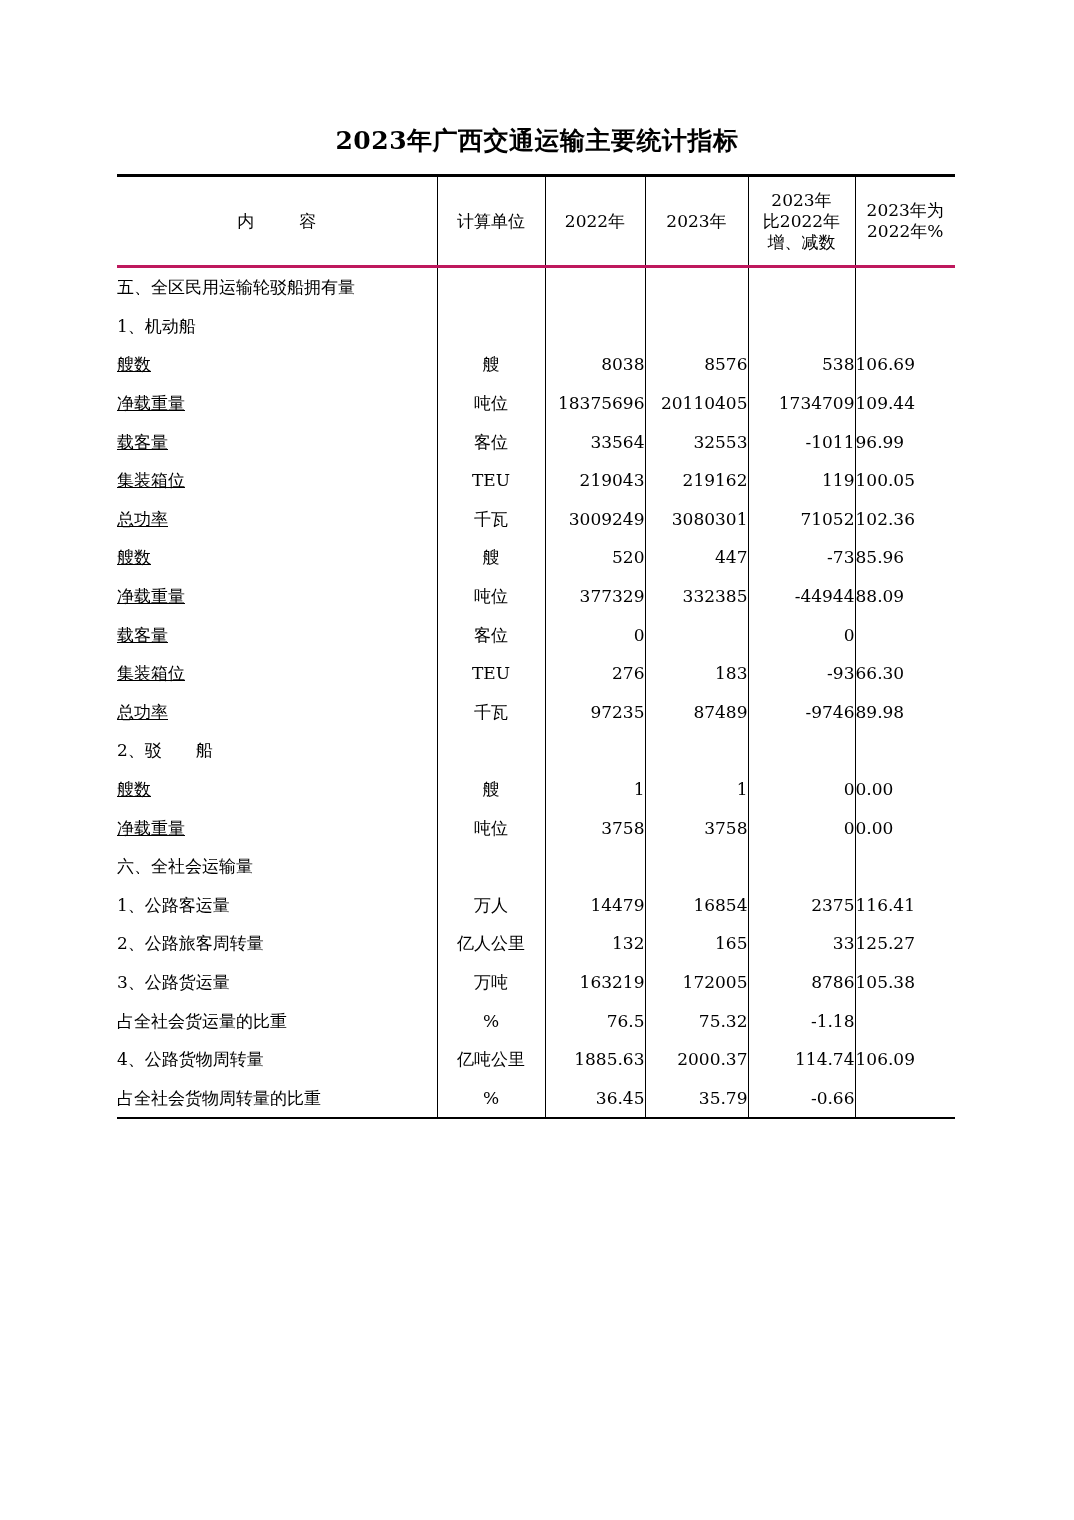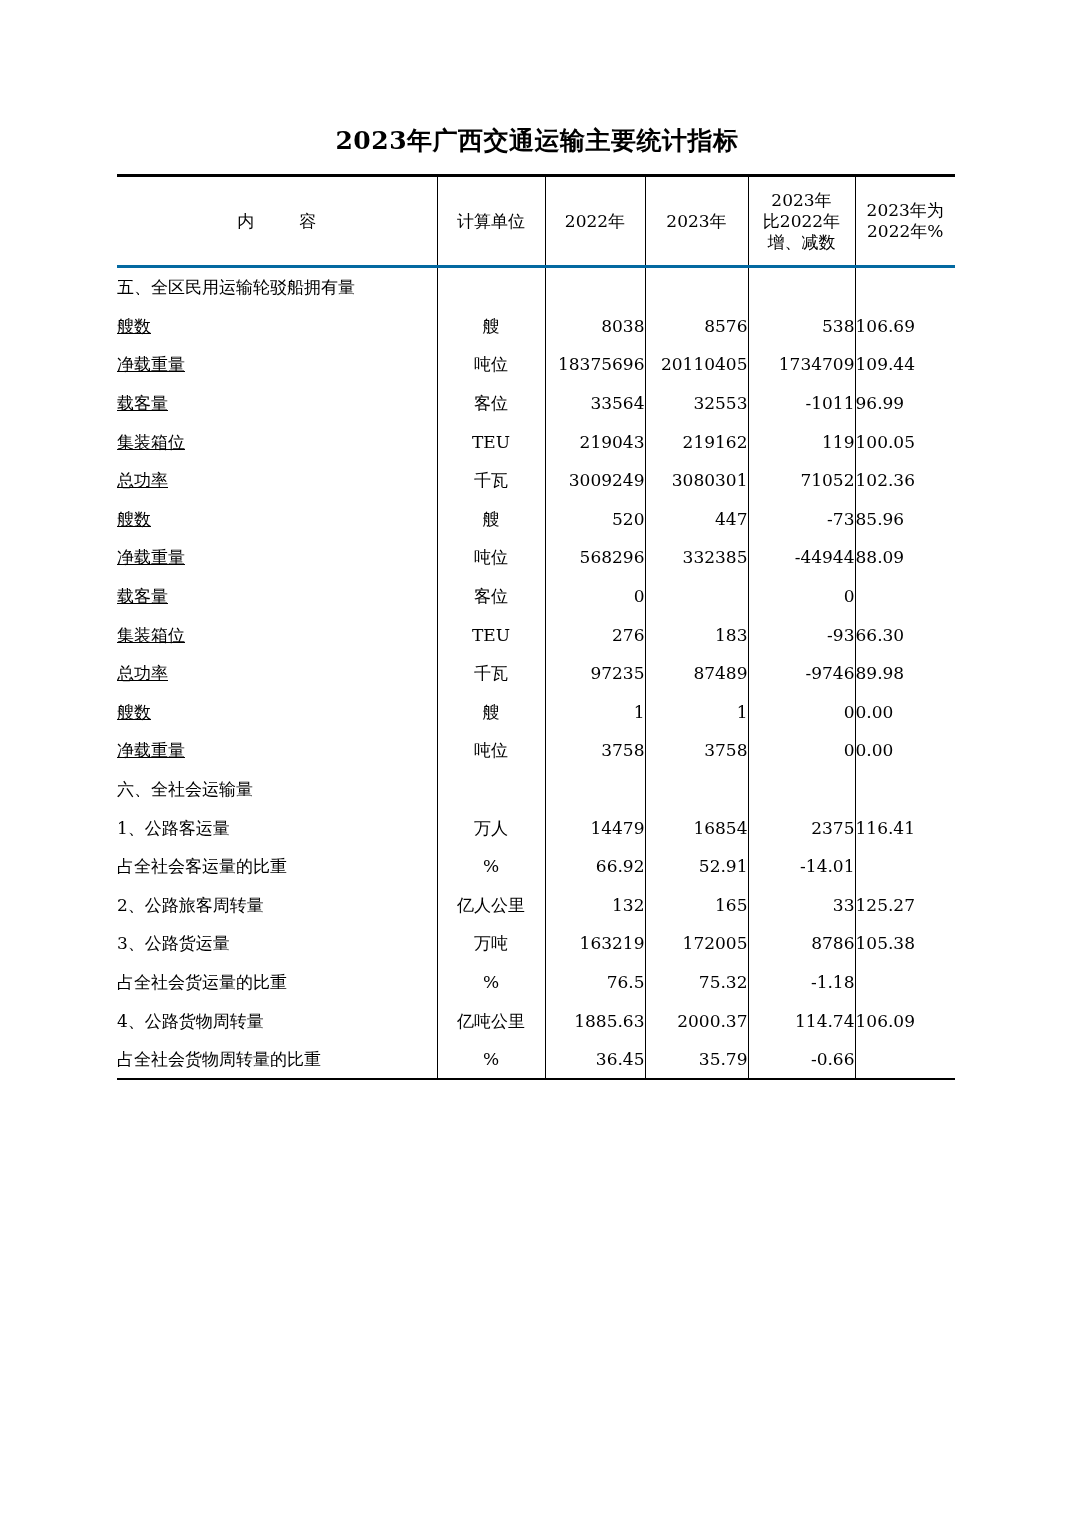--- a/index.html
+++ b/index.html
@@ -58,21 +58,21 @@
   
   col.c-content { width: 320px; }
   col.c-unit    { width: 108px; }
   col.c-y22     { width: 100px; }
   col.c-y23     { width: 103px; }
   col.c-diff    { width: 107px; }
   col.c-pct     { width: 100px; }
 
   
   .rule-top td    { border-top: 3.5px solid #000; }
-  .rule-mid td    { border-top: 3px solid #0369a1; }
+  .rule-mid td    { border-top: 3px solid #be185d; }
   .rule-bot td    { border-top: 2.5px solid #000; }
 
   
   .vsep-l { border-left: 1.6px solid #000; }
 
   
   tr.hdr td {
     height: 88px;
     text-align: center;
     font-size: 17px;
@@ -174,20 +174,28 @@
           </tr>
           <tr class="r rule-mid">
             <td class="cell-content lvl1">五、全区民用运输轮驳船拥有量</td>
             <td class="cell-unit vsep-l"></td>
             <td class="cell-num vsep-l"></td>
             <td class="cell-num vsep-l"></td>
             <td class="cell-num vsep-l"></td>
             <td class="cell-pct vsep-l"></td>
           </tr>
           <tr class="r">
+            <td class="cell-content lvl2">1、机动船</td>
+            <td class="cell-unit vsep-l"></td>
+            <td class="cell-num vsep-l"></td>
+            <td class="cell-num vsep-l"></td>
+            <td class="cell-num vsep-l"></td>
+            <td class="cell-pct vsep-l"></td>
+          </tr>
+          <tr class="r">
             <td class="cell-content lvl3">艘数</td>
             <td class="cell-unit vsep-l">艘</td>
             <td class="cell-num vsep-l">8038</td>
             <td class="cell-num vsep-l">8576</td>
             <td class="cell-num vsep-l">538</td>
             <td class="cell-pct vsep-l">106.69</td>
           </tr>
           <tr class="r">
             <td class="cell-content lvl3">净载重量</td>
             <td class="cell-unit vsep-l">吨位</td>
@@ -224,21 +232,21 @@
             <td class="cell-content lvl3">艘数</td>
             <td class="cell-unit vsep-l">艘</td>
             <td class="cell-num vsep-l">520</td>
             <td class="cell-num vsep-l">447</td>
             <td class="cell-num vsep-l">-73</td>
             <td class="cell-pct vsep-l">85.96</td>
           </tr>
           <tr class="r">
             <td class="cell-content lvl3">净载重量</td>
             <td class="cell-unit vsep-l">吨位</td>
-            <td class="cell-num vsep-l">568296</td>
+            <td class="cell-num vsep-l">377329</td>
             <td class="cell-num vsep-l">332385</td>
             <td class="cell-num vsep-l">-44944</td>
             <td class="cell-pct vsep-l">88.09</td>
           </tr>
           <tr class="r">
             <td class="cell-content lvl3">载客量</td>
             <td class="cell-unit vsep-l">客位</td>
             <td class="cell-num vsep-l">0</td>
             <td class="cell-num vsep-l"></td>
             <td class="cell-num vsep-l">0</td>
@@ -254,20 +262,28 @@
           </tr>
           <tr class="r">
             <td class="cell-content lvl3">总功率</td>
             <td class="cell-unit vsep-l">千瓦</td>
             <td class="cell-num vsep-l">97235</td>
             <td class="cell-num vsep-l">87489</td>
             <td class="cell-num vsep-l">-9746</td>
             <td class="cell-pct vsep-l">89.98</td>
           </tr>
           <tr class="r">
+            <td class="cell-content lvl2">2、驳　　船</td>
+            <td class="cell-unit vsep-l"></td>
+            <td class="cell-num vsep-l"></td>
+            <td class="cell-num vsep-l"></td>
+            <td class="cell-num vsep-l"></td>
+            <td class="cell-pct vsep-l"></td>
+          </tr>
+          <tr class="r">
             <td class="cell-content lvl3">艘数</td>
             <td class="cell-unit vsep-l">艘</td>
             <td class="cell-num vsep-l">1</td>
             <td class="cell-num vsep-l">1</td>
             <td class="cell-num vsep-l">0</td>
             <td class="cell-pct vsep-l">0.00</td>
           </tr>
           <tr class="r">
             <td class="cell-content lvl3">净载重量</td>
             <td class="cell-unit vsep-l">吨位</td>
@@ -286,28 +302,20 @@
           </tr>
           <tr class="r">
             <td class="cell-content lvl2">1、公路客运量</td>
             <td class="cell-unit vsep-l">万人</td>
             <td class="cell-num vsep-l">14479</td>
             <td class="cell-num vsep-l">16854</td>
             <td class="cell-num vsep-l">2375</td>
             <td class="cell-pct vsep-l">116.41</td>
           </tr>
           <tr class="r">
-            <td class="cell-content lvl3p">占全社会客运量的比重</td>
-            <td class="cell-unit vsep-l">%</td>
-            <td class="cell-num vsep-l">66.92</td>
-            <td class="cell-num vsep-l">52.91</td>
-            <td class="cell-num vsep-l">-14.01</td>
-            <td class="cell-pct vsep-l"></td>
-          </tr>
-          <tr class="r">
             <td class="cell-content lvl2">2、公路旅客周转量</td>
             <td class="cell-unit vsep-l">亿人公里</td>
             <td class="cell-num vsep-l">132</td>
             <td class="cell-num vsep-l">165</td>
             <td class="cell-num vsep-l">33</td>
             <td class="cell-pct vsep-l">125.27</td>
           </tr>
           <tr class="r">
             <td class="cell-content lvl2">3、公路货运量</td>
             <td class="cell-unit vsep-l">万吨</td>

